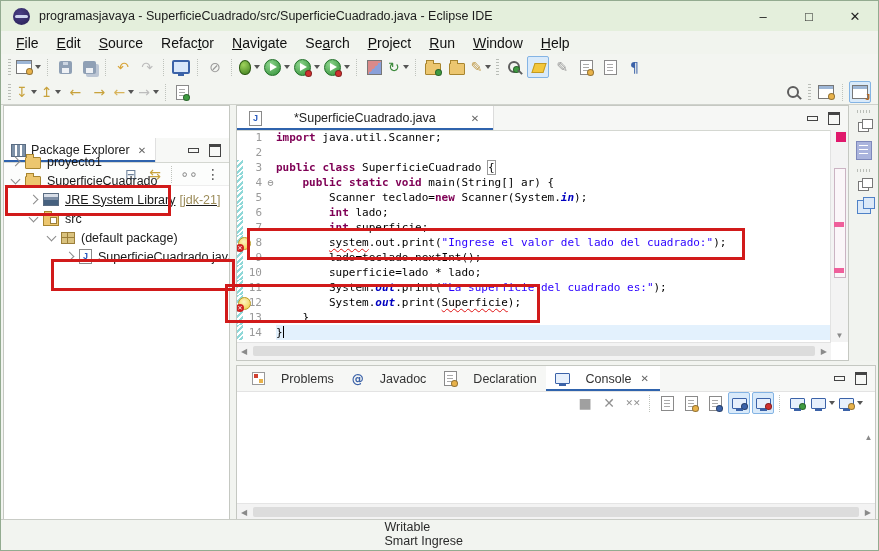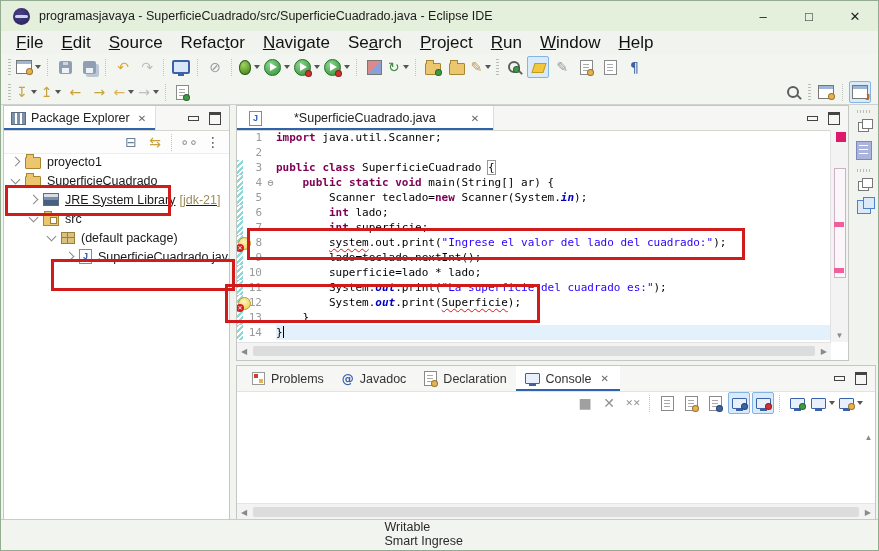--- a/index.html
+++ b/index.html
@@ -6,21 +6,21 @@
   #win{position:relative;width:877px;height:549px;background:#f2f4f0;border:1px solid #93ab90;overflow:hidden;}
   
   #titlebar{position:absolute;left:0;top:0;width:100%;height:30px;background:#e4efdc;display:flex;align-items:center;}
   #eclipse-logo{width:17px;height:17px;border-radius:50%;margin-left:12px;background:radial-gradient(circle at 40% 35%,#4a3f86,#241d52);position:relative;overflow:hidden;}
   #eclipse-logo::after{content:"";position:absolute;left:2px;right:2px;top:7px;height:3px;background:#cdd3ee;border-radius:2px;}
   #title-text{margin-left:9px;font-size:12.5px;color:#1c1c1c;}
   #win-controls{margin-left:auto;display:flex;height:100%;}
   .winbtn{width:46px;height:100%;display:flex;align-items:center;justify-content:center;font-size:13px;color:#222;}
   
   #menubar{position:absolute;left:0;top:30px;width:100%;height:23px;background:#f1f4ee;display:flex;align-items:center;padding-left:6px;box-sizing:border-box;}
-  .menu-item{padding:2px 9px;font-size:17px;color:#111;}
+  .menu-item{padding:2px 9px;font-size:14px;color:#111;}
   .menu-item u{text-decoration:underline;}
   
   .toolbar{position:absolute;left:0;width:100%;background:#f3f5f1;display:flex;align-items:center;box-sizing:border-box;padding-left:4px;}
   #toolbar1{top:53px;height:26px;}
   #toolbar2{top:79px;height:25px;border-bottom:1px solid #cfd2cc;}
   .tbi{position:relative;display:flex;align-items:center;justify-content:center;min-width:20px;height:20px;margin:0 1px;border:1px solid transparent;border-radius:2px;}
   .tbi.sel{background:#d9eafa;border-color:#84b4e4;}
   .gl{font-size:14px;line-height:1;font-family:"DejaVu Sans",sans-serif;}
   .dd{width:0;height:0;border-left:3px solid transparent;border-right:3px solid transparent;border-top:4px solid #555;margin-left:3px;}
   .tbsep{width:1px;height:17px;border-left:1px dotted #bfc3bd;margin:0 4px;}
@@ -70,21 +70,21 @@
   .k-bulb{width:9px;height:10px;background:radial-gradient(circle at 40% 35%,#fff3b0,#f0c020);border:1px solid #c9a21a;border-radius:50% 50% 40% 40%;}
   .k-bulb::after{content:"";position:absolute;left:2px;bottom:-3px;width:5px;height:2px;background:#8a8a8a;}
   .k-probs{width:11px;height:11px;border:1px solid #999;background:#fff;}
   .k-probs::before{content:"";position:absolute;left:1px;top:1px;width:4px;height:4px;background:#d04030;}
   .k-probs::after{content:"";position:absolute;right:1px;bottom:1px;width:4px;height:4px;background:#e8b24a;}
   .dot{position:absolute;width:5px;height:5px;border-radius:50%;right:-2px;bottom:-2px;border:1px solid rgba(0,0,0,.35);}
   .dot.g{background:#3f9b41;} .dot.r{background:#d03030;} .dot.y{background:#e8b24a;} .dot.b{background:#3b62a8;}
   .ov{position:absolute;right:-3px;bottom:-4px;font:bold 9px/9px "Liberation Sans",sans-serif;}
   
   #pkg-panel{position:absolute;left:2px;top:104px;width:227px;bottom:30px;background:#fff;border:1px solid #c5c8c2;box-sizing:border-box;}
-  .view-header{height:24px;display:flex;align-items:center;border-bottom:1px solid #d4d7d1;background:#f7f8f6;}
+  .view-header{height:24px;display:flex;align-items:center;border-bottom:1px solid #d4d7d1;background:#f7f8f6;margin-top:32px;}
   .view-tab{display:flex;align-items:center;height:100%;padding:0 7px;background:#fff;border-right:1px solid #e0e0e0;box-shadow:inset 0 -2px 0 #2f63ad;}
   .view-tab .lbl{font-size:12.5px;color:#222;margin:0 6px 0 5px;}
   .tab-close{font-size:10px;color:#666;padding:0 2px;}
   .hdr-btns{margin-left:auto;display:flex;align-items:center;gap:10px;padding-right:8px;}
   .i-min{width:9px;height:3px;border:1px solid #444;}
   .i-max{width:10px;height:9px;border:1px solid #444;border-top-width:3px;}
   #pkg-toolbar{height:22px;display:flex;align-items:center;justify-content:flex-end;padding-right:4px;border-bottom:1px solid #eee;background:#fcfdfc;}
   #tree{position:absolute;left:0;right:0;top:46px;bottom:0;overflow:hidden;}
   .trow{position:relative;height:19px;display:flex;align-items:center;font-size:12.5px;color:#1a1a1a;}
   .tw{width:6px;height:6px;border-right:1.4px solid #8a8a8a;border-bottom:1.4px solid #8a8a8a;transform:rotate(-45deg);flex:none;margin:0 6px 0 4px;}
@@ -126,21 +126,21 @@
   .rr-restore{width:9px;height:8px;border:1px solid #777;position:relative;background:#fff;}
   .rr-restore::before{content:"";position:absolute;left:3px;top:-4px;width:9px;height:8px;border:1px solid #777;background:#fff;}
   .rr-outline{width:14px;height:17px;background:#aab4dd;border:1px solid #7d88bb;position:relative;}
   .rr-outline::before{content:"";position:absolute;left:2px;top:3px;width:9px;height:1px;background:#fff;box-shadow:0 4px 0 #fff,0 8px 0 #fff;}
   .rr-tasks{width:12px;height:12px;border:1px solid #4f81c7;position:relative;background:#dce9f8;}
   .rr-tasks::before{content:"";position:absolute;left:5px;top:-4px;width:10px;height:10px;border:1px solid #4f81c7;background:#dce9f8;}
   
   #console-panel{position:absolute;left:235px;top:364px;right:2px;bottom:30px;background:#fff;border:1px solid #c5c8c2;box-sizing:border-box;}
   #console-tabs{height:25px;display:flex;align-items:center;background:#f6f7f5;border-bottom:1px solid #e3e3e3;padding-left:6px;}
   .ctab{display:flex;align-items:center;height:100%;padding:0 9px;font-size:12.5px;color:#333;}
-  .ctab .lbl{margin-left:6px;}
+  .ctab .lbl{margin-left:16px;}
   .ctab.sel{background:#fff;box-shadow:inset 0 -2px 0 #2f63ad;}
   .ctab.sel .tab-close{margin-left:7px;}
   #console-toolbar{height:22px;display:flex;align-items:center;justify-content:flex-end;padding-right:10px;background:#fff;}
   #console-status{height:18px;font-size:12px;color:#000;padding-left:4px;white-space:nowrap;overflow:hidden;border-bottom:1px solid #f0f0f0;}
   #console-body{position:absolute;left:0;right:0;top:65px;bottom:15px;background:#fff;}
   #console-vscroll{position:absolute;right:0;top:0;width:13px;height:100%;}
   #hscroll-console{position:absolute;left:0;right:0;bottom:0;height:15px;background:#f3f3f3;border-top:1px solid #e5e5e5;}
   
   #statusbar{position:absolute;left:0;bottom:0;width:100%;height:30px;background:#f2f4f0;border-top:1px solid #c9ccc6;display:flex;align-items:center;font-size:12.5px;color:#2a2a2a;flex-direction:column;}
   .sb-sep{width:1px;height:16px;background:#cfd2cc;margin:0 12px;}

